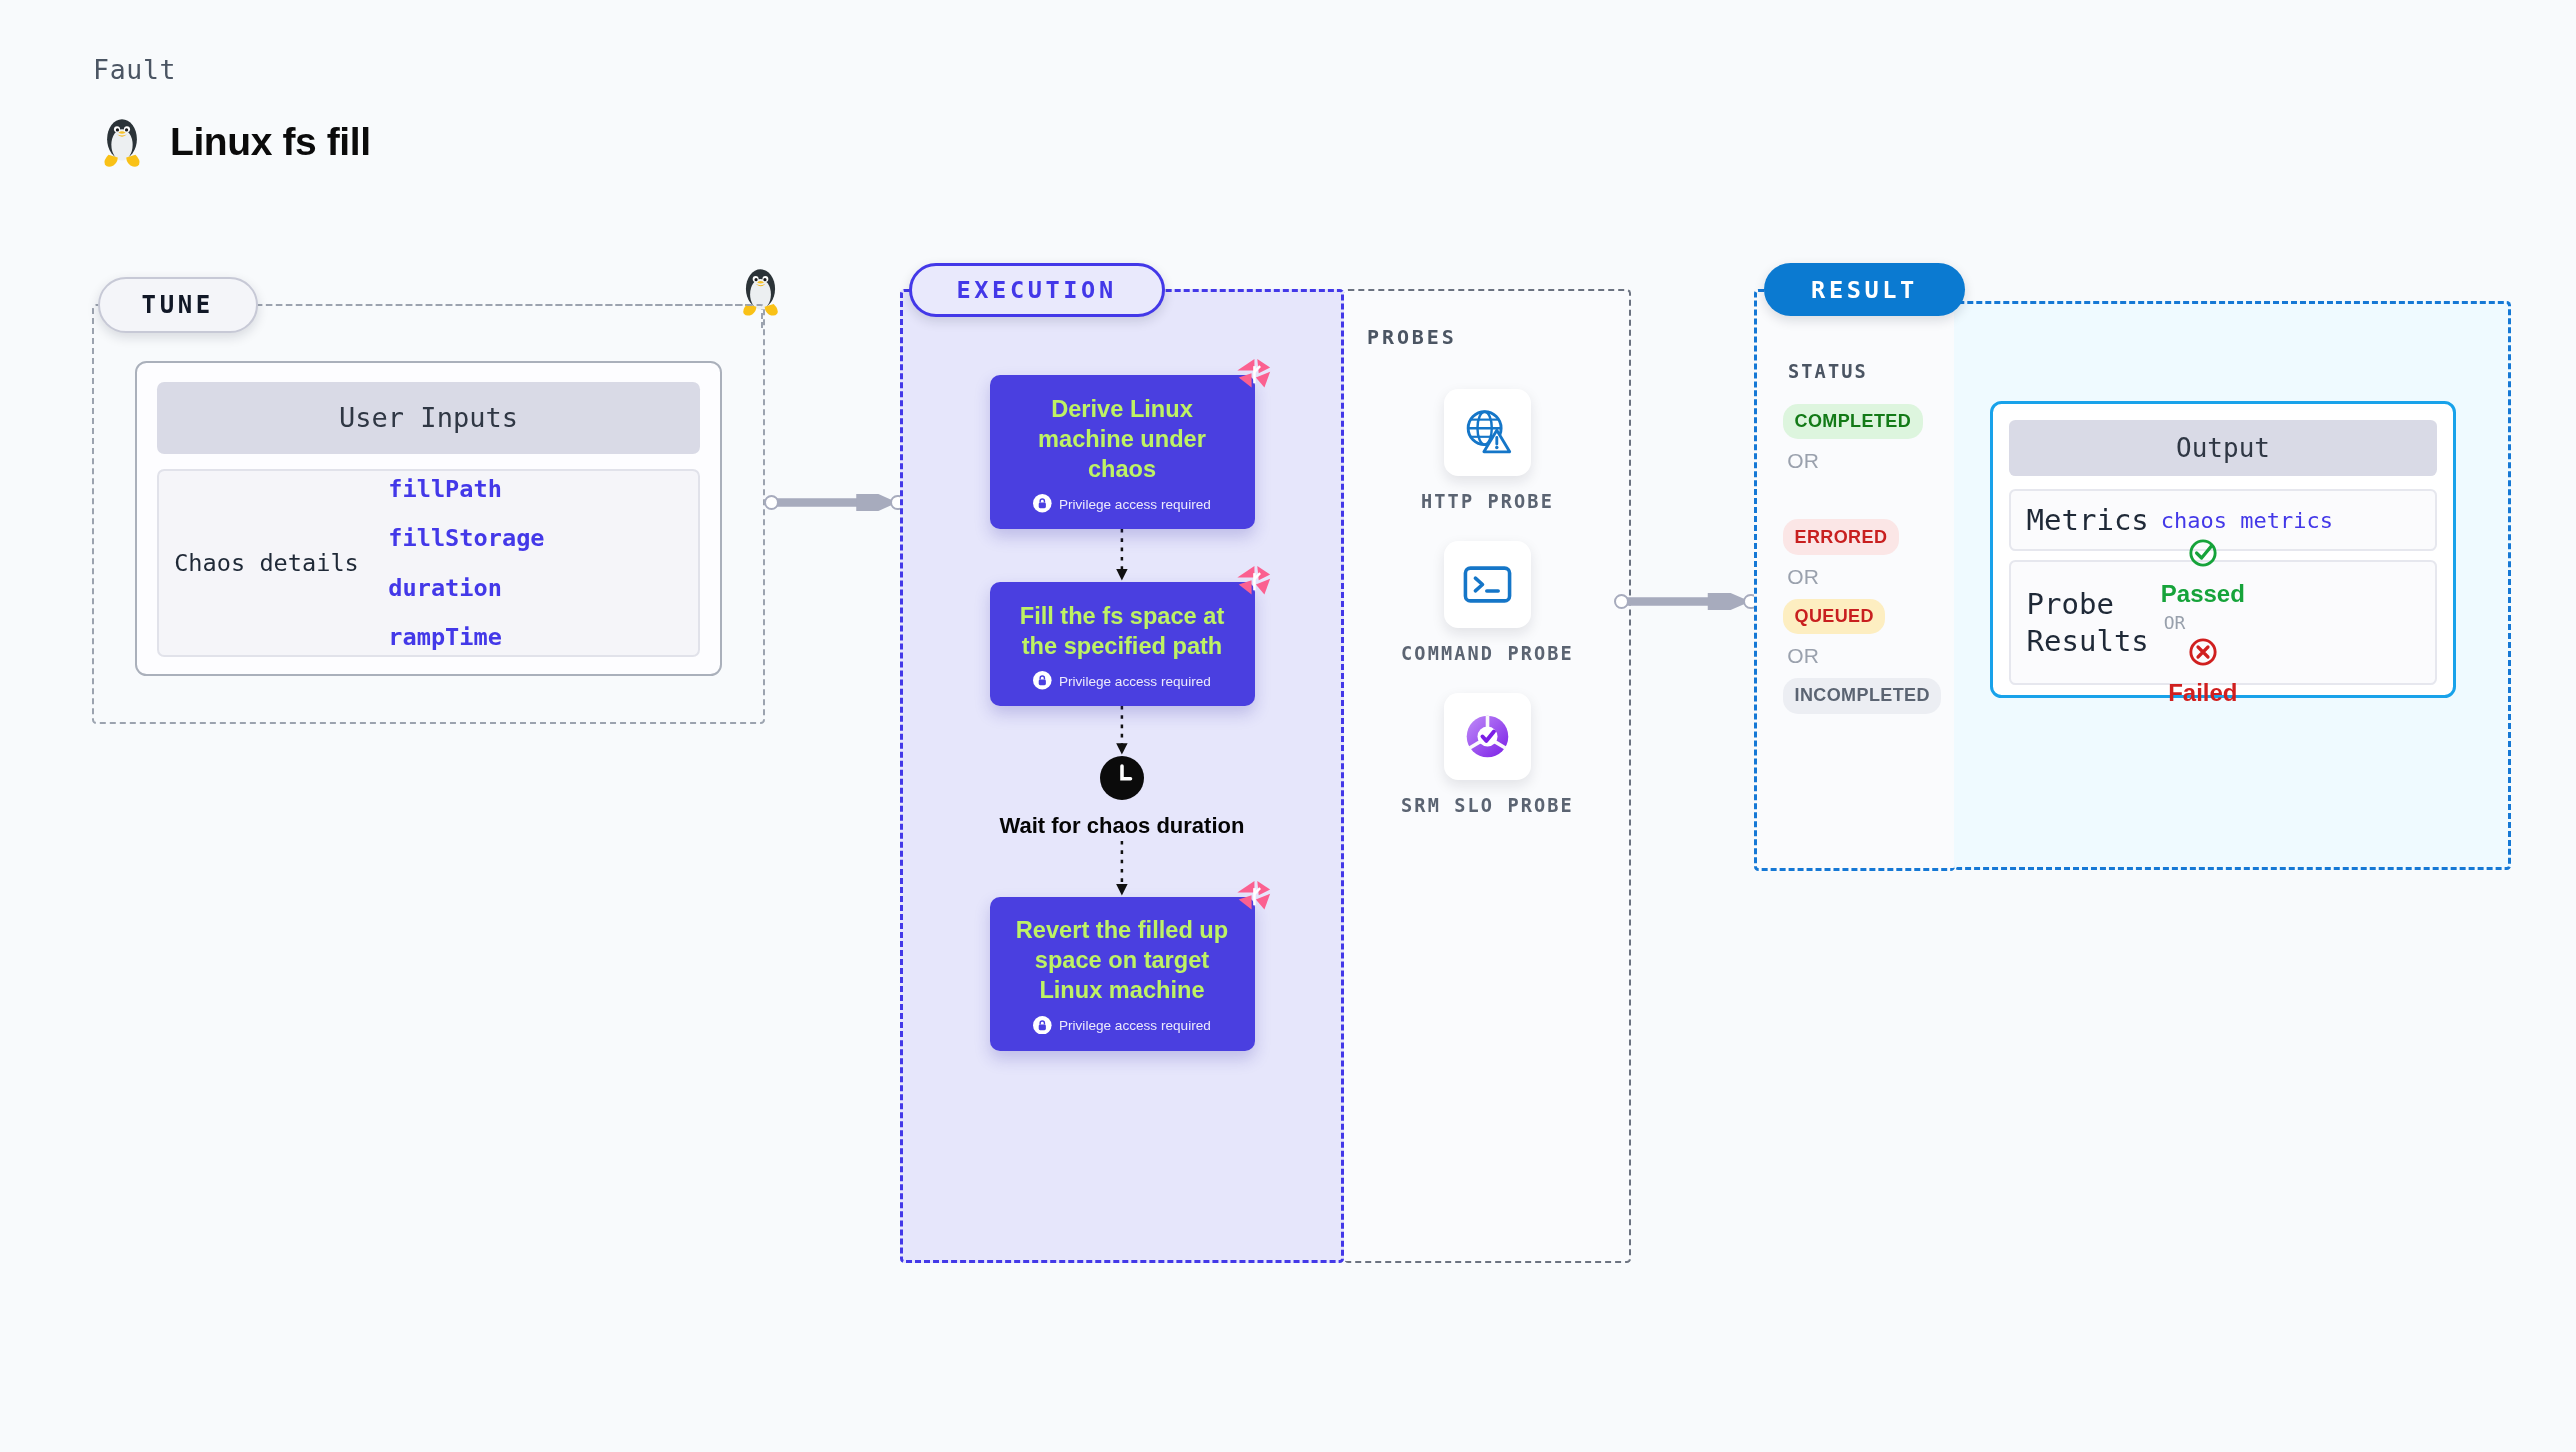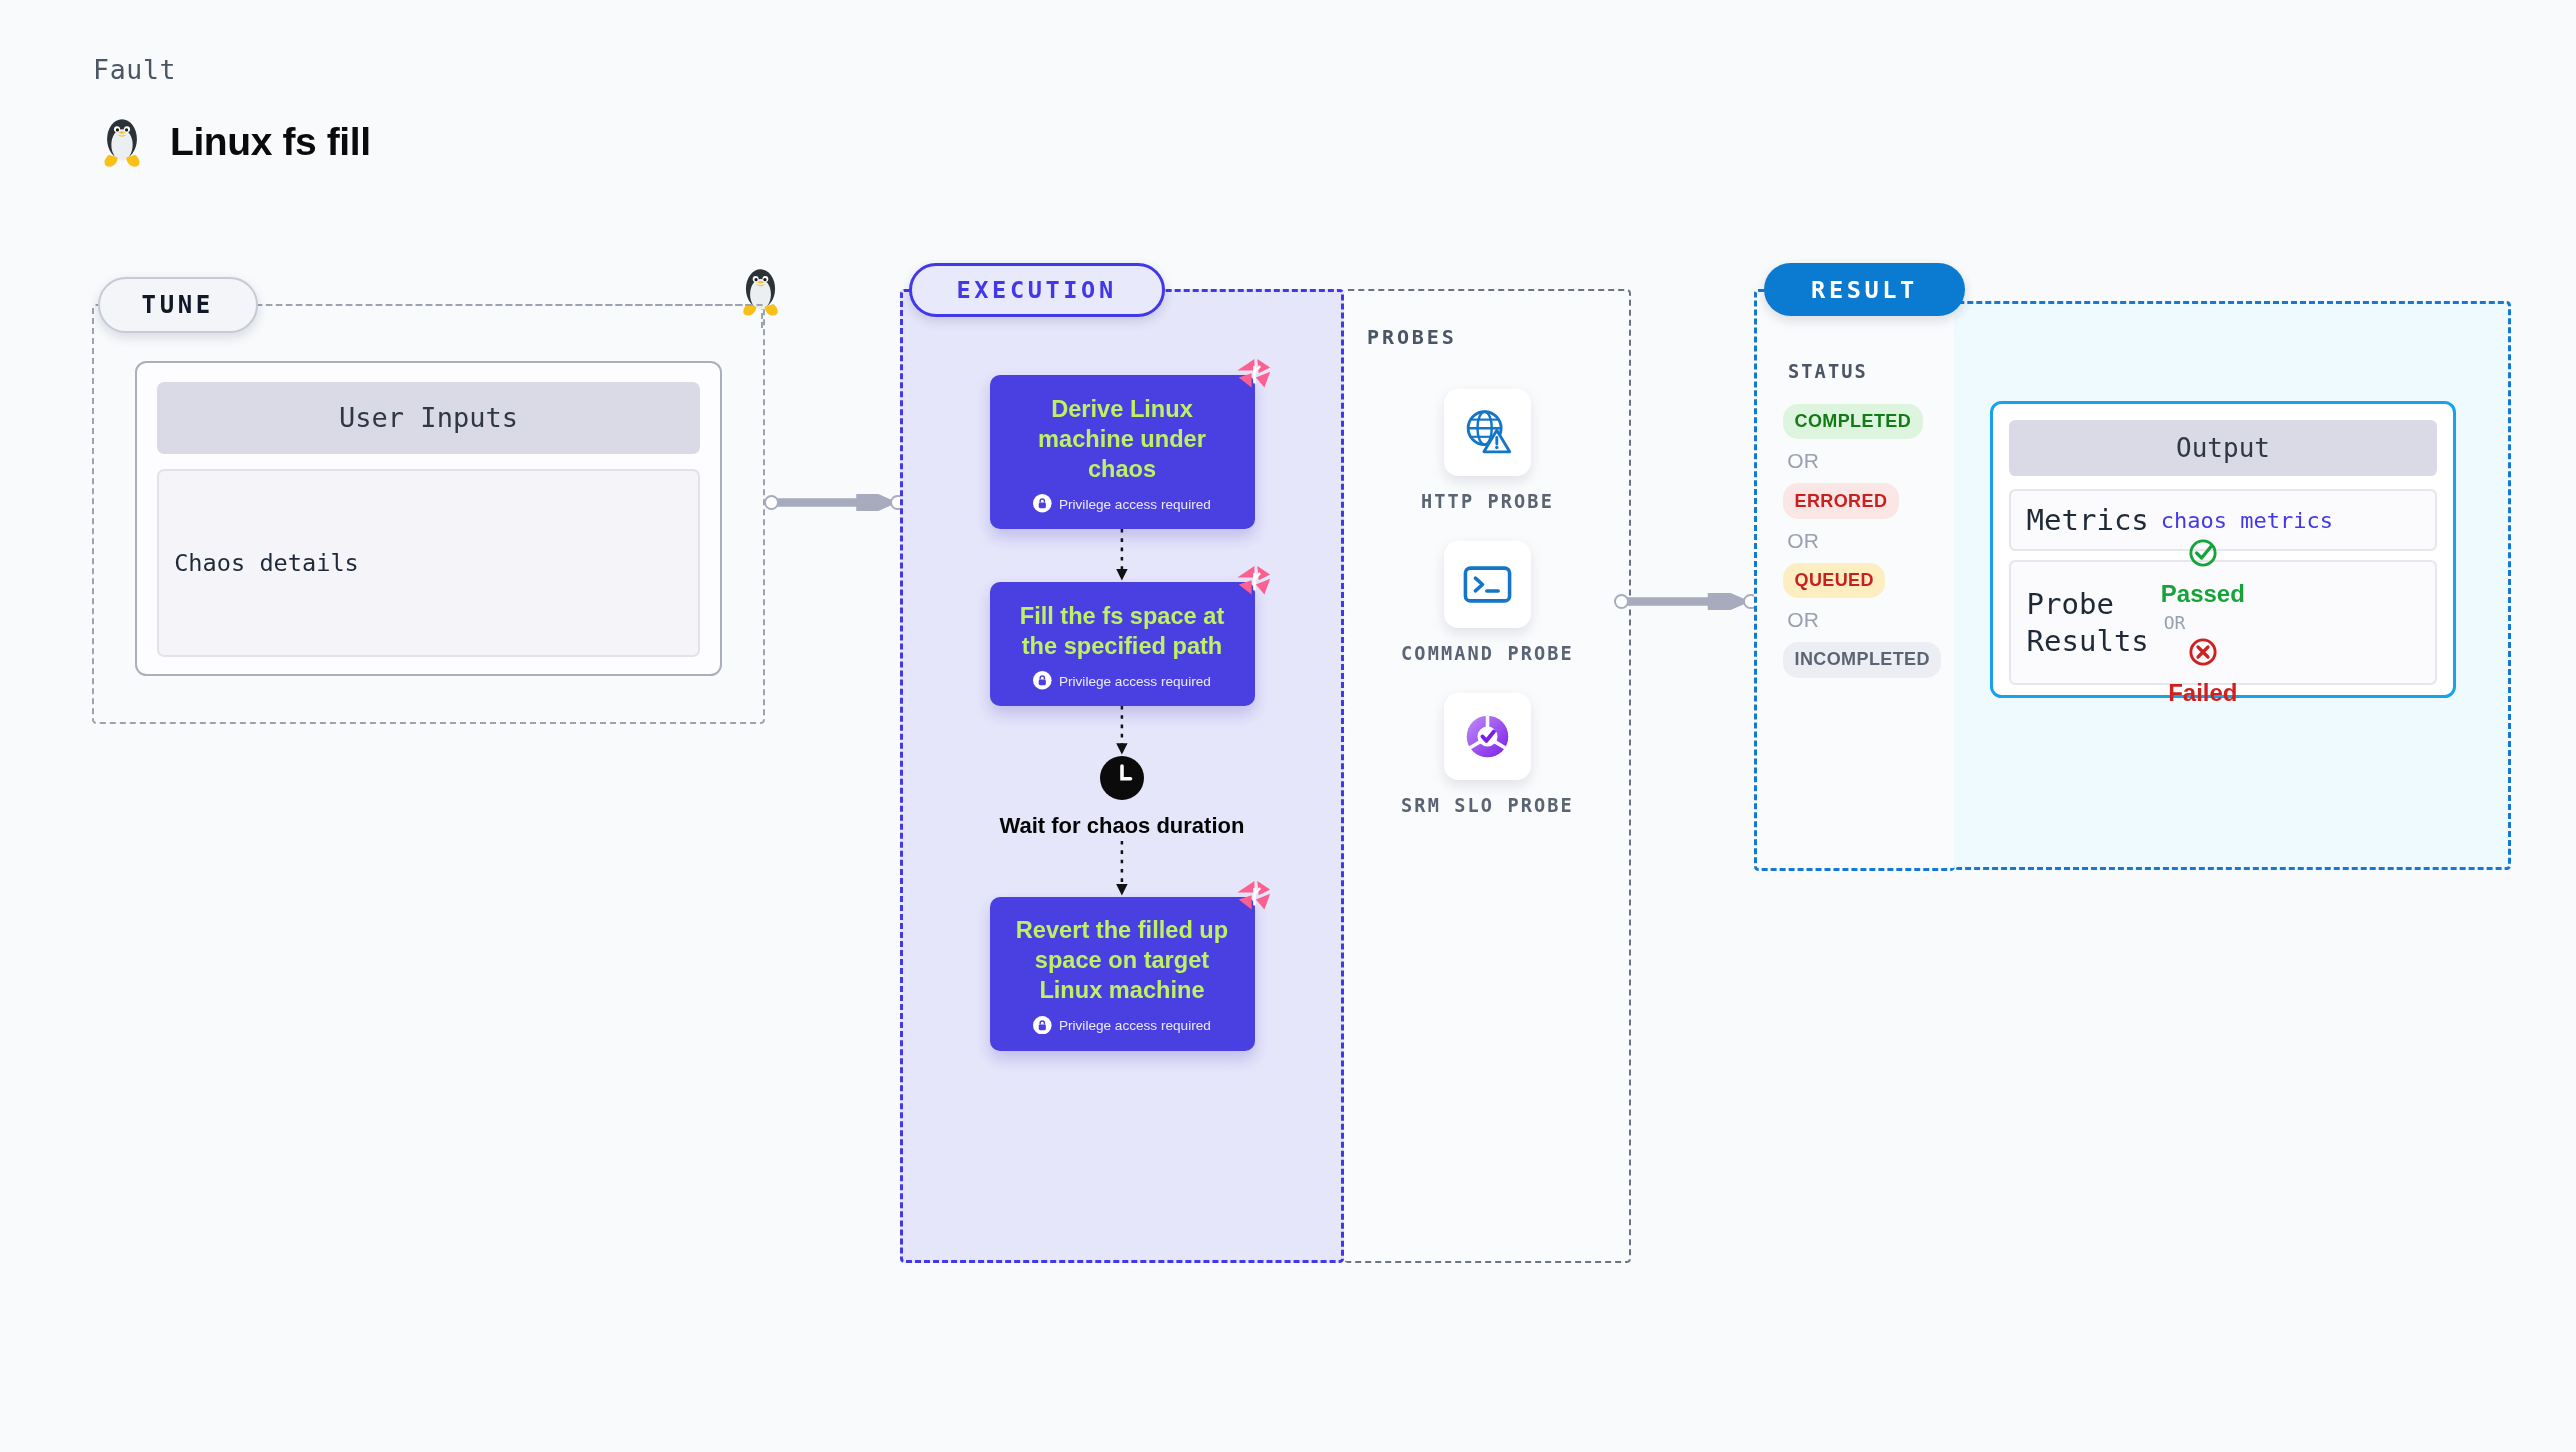--- a/index.html
+++ b/index.html
@@ -161,21 +161,21 @@
   }
   .status-list {
     position: absolute; left: 29px; top: 115px; display: flex; flex-direction: column;
     align-items: flex-start; gap: 10px;
   }
   .badge {
     padding: 7.2px 11.5px; border-radius: 15px;
     font-size: 18px; font-weight: bold; letter-spacing: 0.4px;
   }
   .b-completed { background: #ddf5de; color: #137a17; }
-  .b-errored   { background: #fbe6e6; color: #c81f1f; }
+  .b-errored   { background: #fbe6e6; color: #c81f1f; margin-top: 36px; }
   .b-queued    { background: #fdeec1; color: #c81f1f; }
   .b-incompleted { background: #eceef3; color: #5b6472; }
   .or-text { padding-left: 4.3px; font-size: 21px; color: #9aa1ad; }
 
   
   #output-region { left: 1954px; top: 301px; width: 557px; height: 569px; }
   #output-region .region-box { border: 3.6px dashed #1578d5; border-left: none; background: #effaff; }
   .output-card {
     position: absolute; left: 36px; top: 100px; width: 466px; height: 297px;
     background: #ffffff; border: 3.6px solid #18a2ea; border-radius: 11.5px;
@@ -256,20 +256,26 @@
   </div>
 
   <div class="region" id="tune-region">
     <div class="region-box"></div>
     <div class="chip" id="tune-chip">TUNE</div>
 
     <div class="tune-inner">
       <div class="panel-head">User Inputs</div>
       <div class="panel-body">
         <div class="row-label">Chaos details</div>
+        <div class="param-list">
+          <div class="param">fillPath</div>
+          <div class="param">fillStorage</div>
+          <div class="param">duration</div>
+          <div class="param">rampTime</div>
+        </div>
       </div>
     </div>
   </div>
 
   <div class="connector" style="left:765px; top:494px; width:140px; height:17px;">
     <svg width="140" height="17" viewBox="0 0 196 24">
       <rect x="10" y="6" width="150" height="12" fill="#a7abbd"></rect>
       <polygon points="128,-14 186,12 128,38" fill="#a7abbd"></polygon>
     </svg>
     <div class="conn-port" style="left:-1.4px; top:0.7px;"></div>

